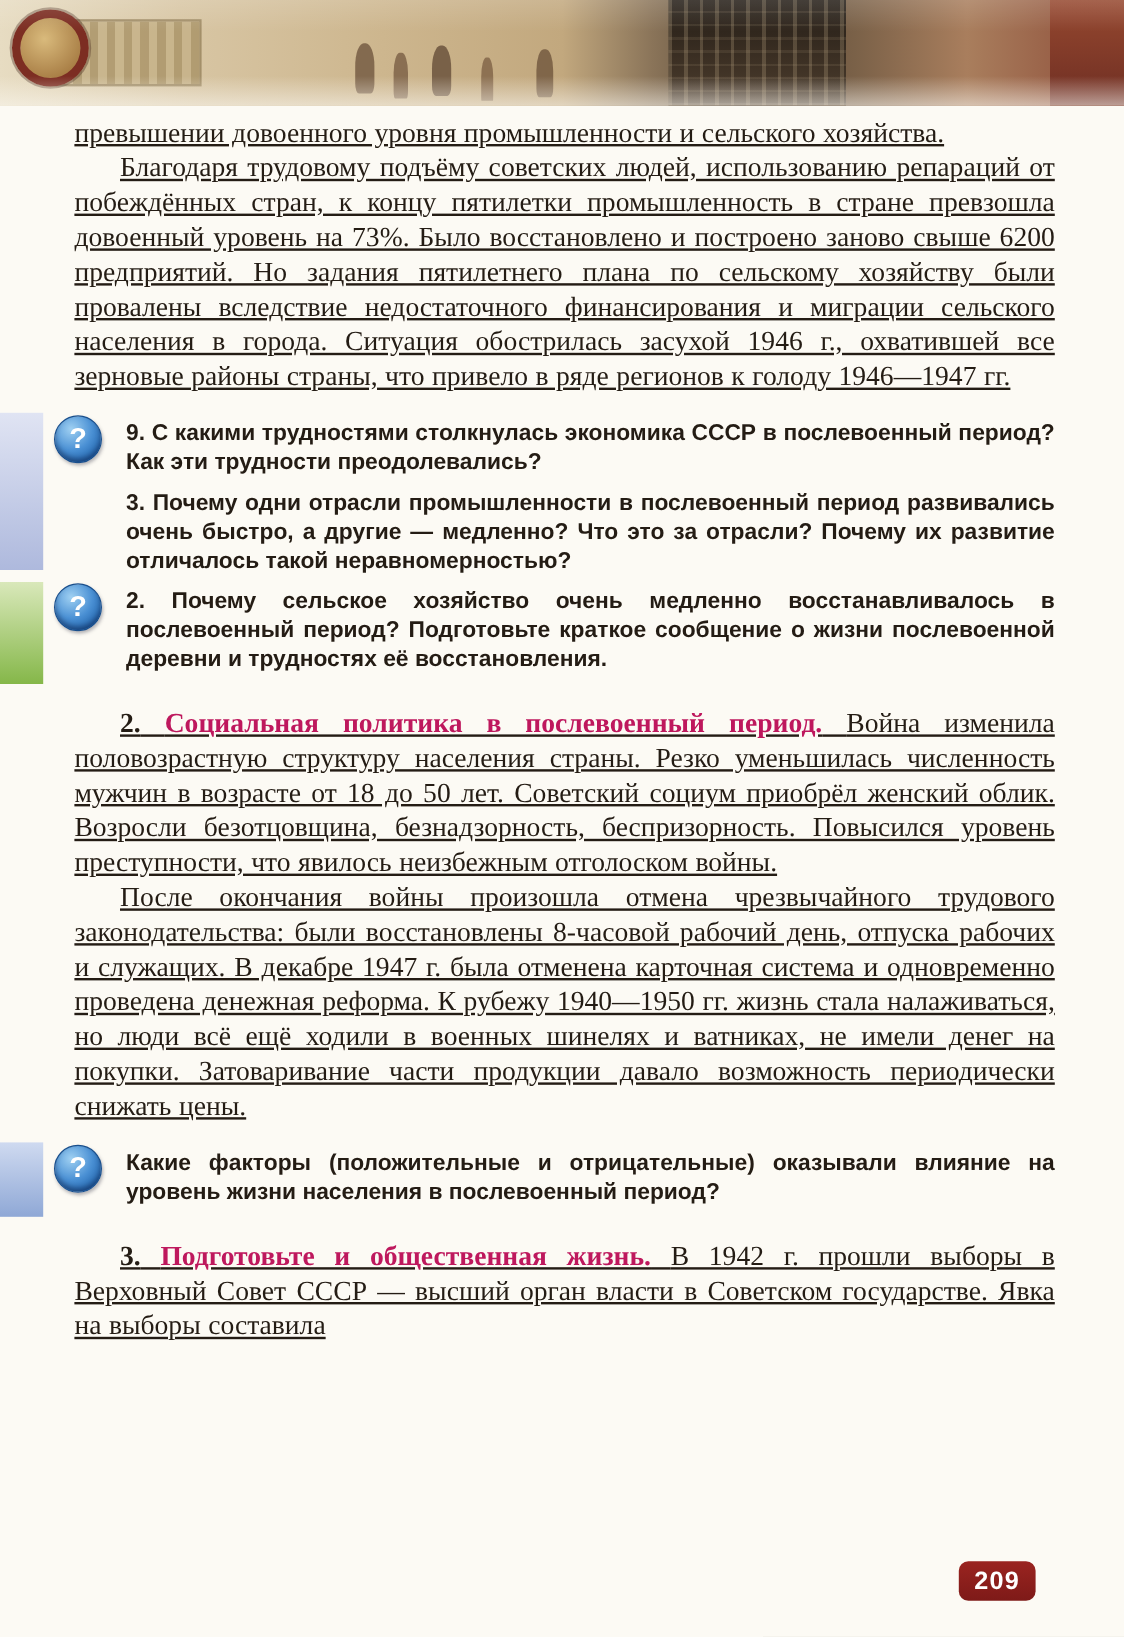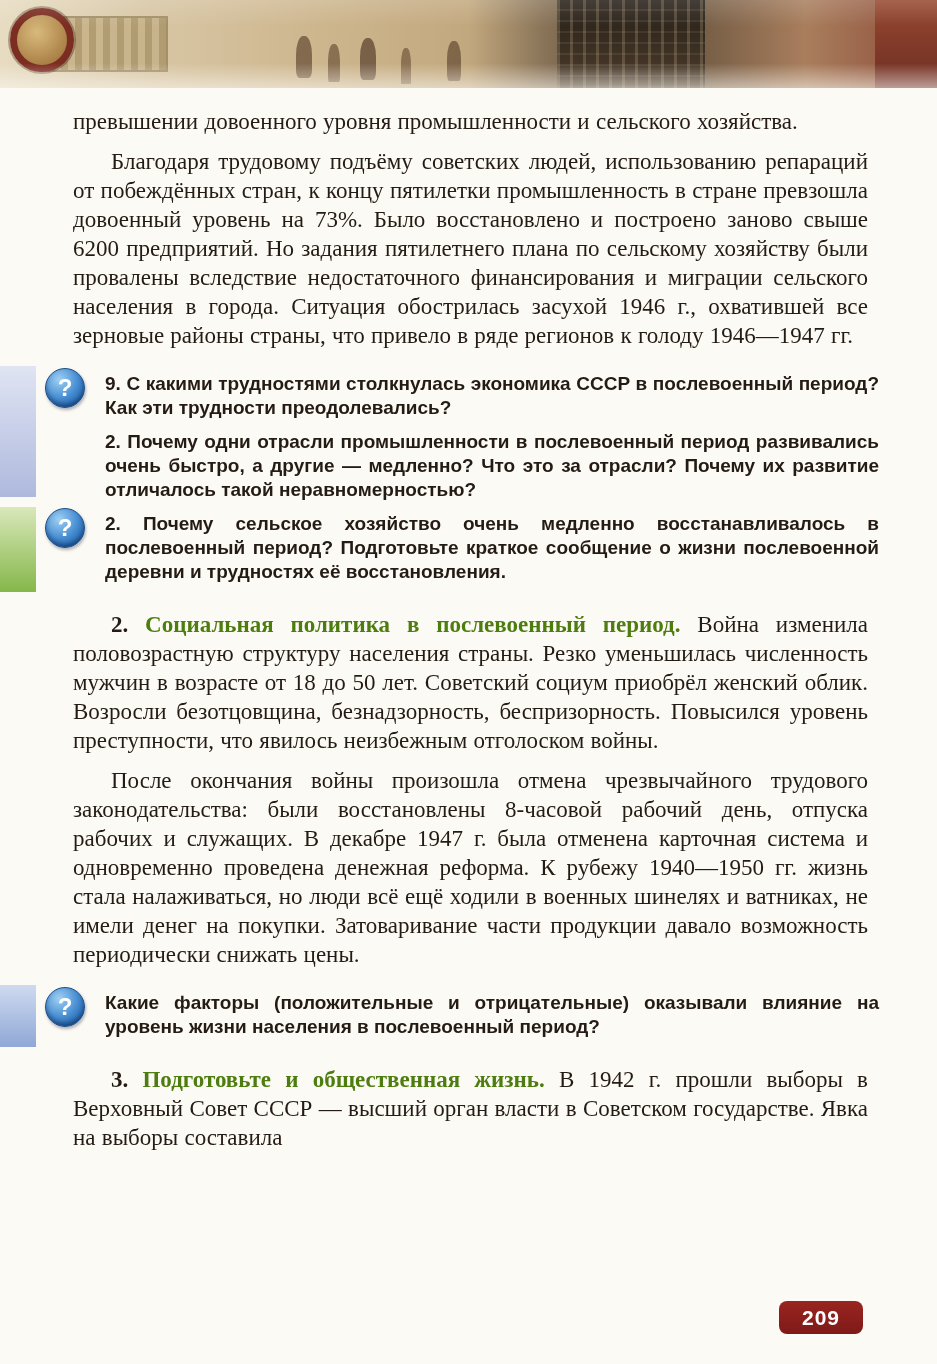--- a/index.html
+++ b/index.html
@@ -52,26 +52,26 @@
                repeating-linear-gradient(0deg, rgba(216,192,152,.10) 0 2px, transparent 2px 11px);
   }
   .flag{
     position:absolute;right:0;top:0;width:62px;height:88px;
     background:linear-gradient(180deg,#96482f,#6e2e23);
   }
 
   
   .content{padding:8px 58px 0 62px;}
   p.body{
-    margin:11px;font-size:23px;line-height:29px;text-align:justify;
-    text-indent:38px;hyphens:auto;word-spacing:.5px;
+    margin:0;font-size:23px;line-height:29px;text-align:justify;
+    text-indent:38px;hyphens:auto;word-spacing:.5px;text-decoration:underline;
   }
   p.body.noindent{text-indent:0;}
   .secnum{font-weight:bold;color:#241c14;}
-  .sectitle{font-weight:bold;color:#4d7c0f;}
+  .sectitle{font-weight:bold;color:#be185d;}
 
   
   .qblock{
     position:relative;
     margin:22px 0 26px 43px;   
     font-family:"Liberation Sans","DejaVu Sans",sans-serif;
     font-weight:700;font-size:19px;line-height:24px;
     color:#241c14;text-align:justify;
   }
   .qblock p.q{position:relative;margin:0 0 10px;}
@@ -84,21 +84,21 @@
     font-size:24px;font-weight:700;
     box-shadow:inset 0 -3px 4px rgba(0,0,30,.35), 1px 2px 3px rgba(40,40,60,.35);
   }
   .strip{position:absolute;left:-105px;width:36px;}
   .strip-lav{top:-6px;height:62%;background:linear-gradient(180deg,#e0e4f3,#aeb9dd);}
   .strip-green{bottom:-8px;height:40%;background:linear-gradient(180deg,#d9e8ba,#85b749);}
   .strip-blue2{top:-6px;height:calc(100% + 14px);background:linear-gradient(180deg,#cfdaf0,#8fa8d6);}
 
   
   .badge{
-    position:absolute;right:74px;bottom:30px;width:84px;height:33px;
+    position:absolute;right:74px;bottom:30px;width:64px;height:33px;
     background:linear-gradient(180deg,#9a2420,#7e1a18);
     border-radius:8px;color:#fff;
     font-family:"Liberation Sans","DejaVu Sans",sans-serif;
     font-weight:700;font-size:21px;letter-spacing:1px;
     display:flex;align-items:center;justify-content:center;
   }
 </style>
 </head>
 <body>
 
@@ -120,21 +120,21 @@
 
     <div class="qblock">
       <div class="strip strip-lav"></div>
       <div class="strip strip-green"></div>
 
       <p class="q">
         <span class="qicon">?</span>
         <span>9. С какими трудностями столкнулась экономика СССР в послевоенный период? Как эти трудности преодолевались?</span>
       </p>
       <p class="q">
-        <span>2. Почему одни отрасли промышленности в послевоенный период развивались очень быстро, а другие — медленно? Что это за отрасли? Почему их развитие отличалось такой неравномерностью?</span>
+        <span>3. Почему одни отрасли промышленности в послевоенный период развивались очень быстро, а другие — медленно? Что это за отрасли? Почему их развитие отличалось такой неравномерностью?</span>
       </p>
       <p class="q">
         <span class="qicon">?</span>
         <span>2. Почему сельское хозяйство очень медленно восстанавливалось в послевоенный период? Подготовьте краткое сообщение о жизни послевоенной деревни и трудностях её восстановления.</span>
       </p>
     </div>
 
     <p class="body"><b class="secnum">2.</b> <b class="sectitle">Социальная политика в послевоенный период.</b> <span>Война изменила половозрастную структуру населения страны. Резко уменьшилась численность мужчин в возрасте от 18 до 50 лет. Советский социум приобрёл женский облик. Возросли безотцовщина, безнадзорность, беспризорность. Повысился уровень преступности, что явилось неизбежным отголоском войны.</span></p>
 
     <p class="body">После окончания войны произошла отмена чрезвычайного трудового законодательства: были восстановлены 8-часовой рабочий день, отпуска рабочих и служащих. В декабре 1947 г. была отменена карточная система и одновременно проведена денежная реформа. К рубежу 1940—1950 гг. жизнь стала налаживаться, но люди всё ещё ходили в военных шинелях и ватниках, не имели денег на покупки. Затоваривание части продукции давало возможность периодически снижать цены.</p>

